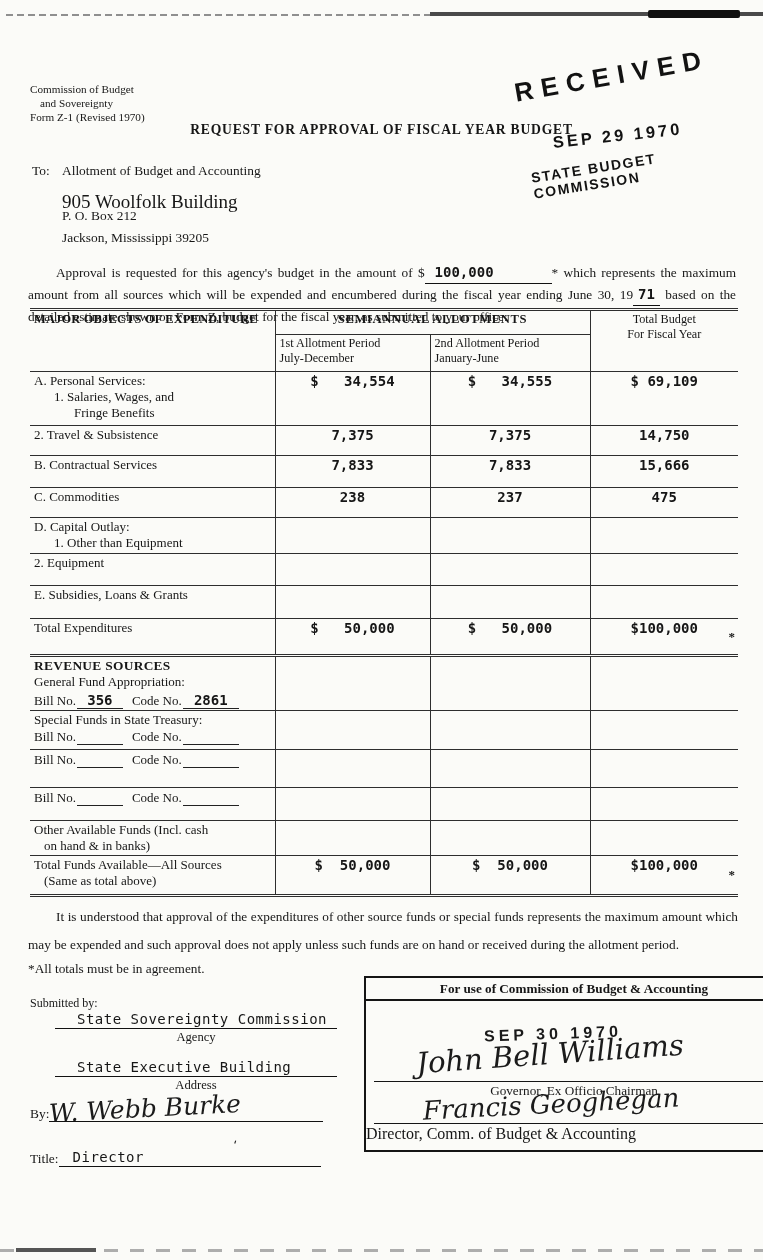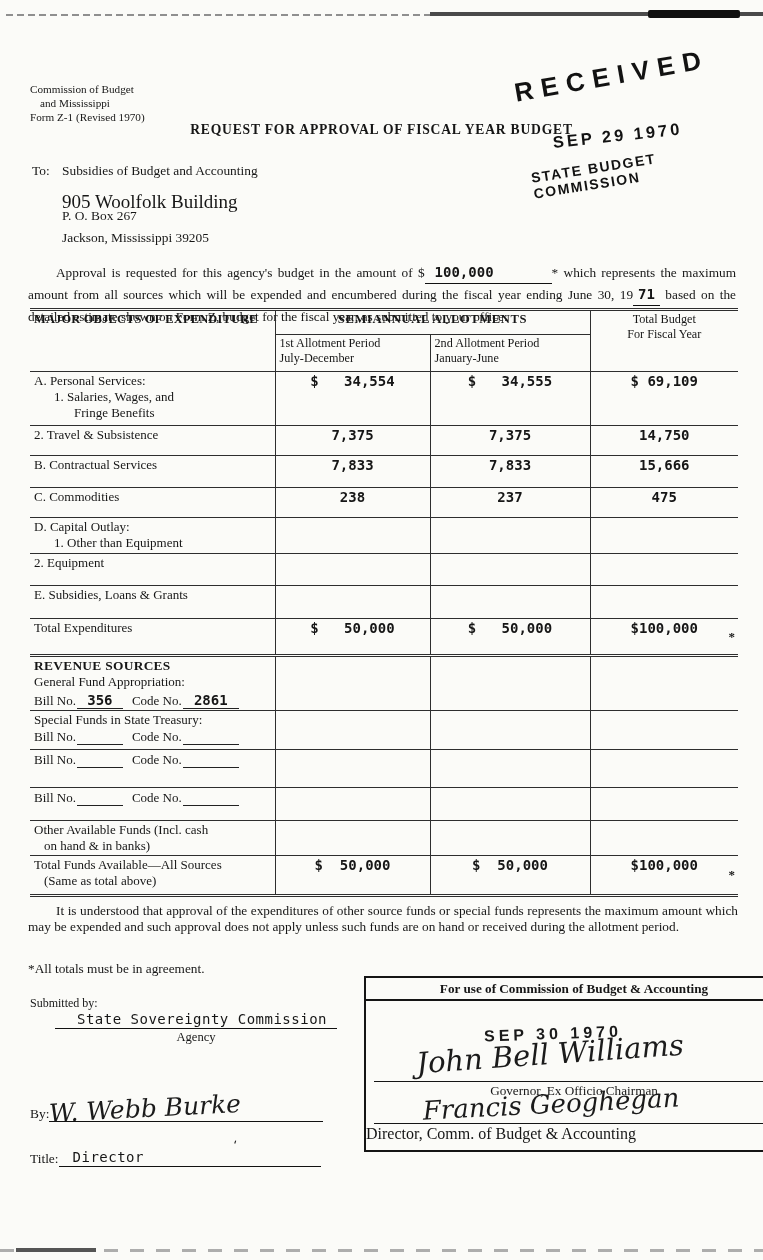--- a/index.html
+++ b/index.html
@@ -70,21 +70,21 @@
   .rev-head { font-weight:bold; font-size:13.4px; letter-spacing:.3px; }
   .billline { white-space:nowrap; padding-top:1px; }
   .billline .lbl { margin-right:1px; }
   .blank { display:inline-block; border-bottom:1.2px solid #222; min-height:13px;
     vertical-align:bottom; text-align:center; margin-right:9px; }
   .w44 { width:46px; } .w54 { width:56px; }
   .blank .fill { position:relative; top:1px; }
 
   
   .notes { position:absolute; left:28px; top:903px; width:710px; font-size:13.3px;
-    line-height:16px; text-align:justify; text-indent:28px; }
+    line-height:28px; text-align:justify; text-indent:28px; }
   .agreement { position:absolute; left:28px; top:961px; font-size:13.3px; }
 
   
   .submitted-label { position:absolute; left:30px; top:996px; font-size:12px; }
   .field { position:absolute; }
   .fieldline { border-bottom:1.4px solid #111; }
   .typed { font-family:"DejaVu Sans Mono", monospace; font-weight:normal; font-size:14px;
     letter-spacing:.5px; padding-left:22px; display:inline-block; padding-bottom:1px; }
   .fieldlabel { text-align:center; font-size:12.6px; margin-top:1px; }
   .f-agency { left:55px; top:1010px; width:282px; }
@@ -124,34 +124,34 @@
 <div class="page">
 
   <div class="scan-top-thin"></div>
   <div class="scan-top-mid"></div>
   <div class="scan-top-dark"></div>
   <div class="scan-bottom"></div>
   <div class="scan-bottom-dark"></div>
 
   <div class="corner">
     <div>Commission of Budget</div>
-    <div class="ind">and Mississippi</div>
+    <div class="ind">and Sovereignty</div>
     <div>Form Z-1 (Revised 1970)</div>
   </div>
 
   <div class="doc-title">REQUEST FOR APPROVAL OF FISCAL YEAR BUDGET</div>
 
   <div class="stamp st-word">RECEIVED</div>
   <div class="stamp st-date">SEP 29 1970</div>
   <div class="stamp st-org">STATE BUDGET COMMISSION</div>
 
   <div class="to-label">To:</div>
-  <div class="to-name">Subsidies of Budget and Accounting</div>
+  <div class="to-name">Allotment of Budget and Accounting</div>
   <div class="to-a1">905 Woolfolk Building</div>
-  <div class="to-a2">P. O. Box 267</div>
+  <div class="to-a2">P. O. Box 212</div>
   <div class="to-a3">Jackson, Mississippi 39205</div>
 
   <div class="intro"><span>Approval is requested for this agency's budget in the amount of $</span><span class="amount-blank"><span class="fill">100,000</span></span><span>*</span><span> which represents the maximum amount from all sources which will be expended and encumbered during the fiscal year ending June 30, 19</span><span class="year-blank"><span class="fill">71</span></span><span> based on the detailed estimate shown on Form Z, budget for the fiscal year, as submitted to your office:</span></div>
 
   <table class="bt">
     <colgroup>
         <col style="width:245px">
         <col style="width:155px">
         <col style="width:160px">
         <col style="width:148px">
@@ -312,20 +312,24 @@
   <div class="notes">It is understood that approval of the expenditures of other source funds or special funds represents the maximum amount which may be expended and such approval does not apply unless such funds are on hand or received during the allotment period.</div>
   <div class="agreement">*All totals must be in agreement.</div>
 
   <div class="submitted-label">Submitted by:</div>
 
   <div class="field f-agency">
     <div class="fieldline"><span class="typed">State Sovereignty Commission</span></div>
     <div class="fieldlabel">Agency</div>
   </div>
 
+  <div class="field f-address">
+    <div class="fieldline"><span class="typed">State Executive Building</span></div>
+    <div class="fieldlabel">Address</div>
+  </div>
 
   <div class="byrow">
     <span class="flabel">By:</span><span class="sigline"><span class="sig sig-by">W. Webb Burke</span></span>
   </div>
 
   <div class="titlerow">
     <span class="flabel">Title:</span><span class="titleline"><span class="typed" style="padding-left:14px">Director</span><span class="tick">ˈ</span></span>
   </div>
 
   <div class="apbox">

